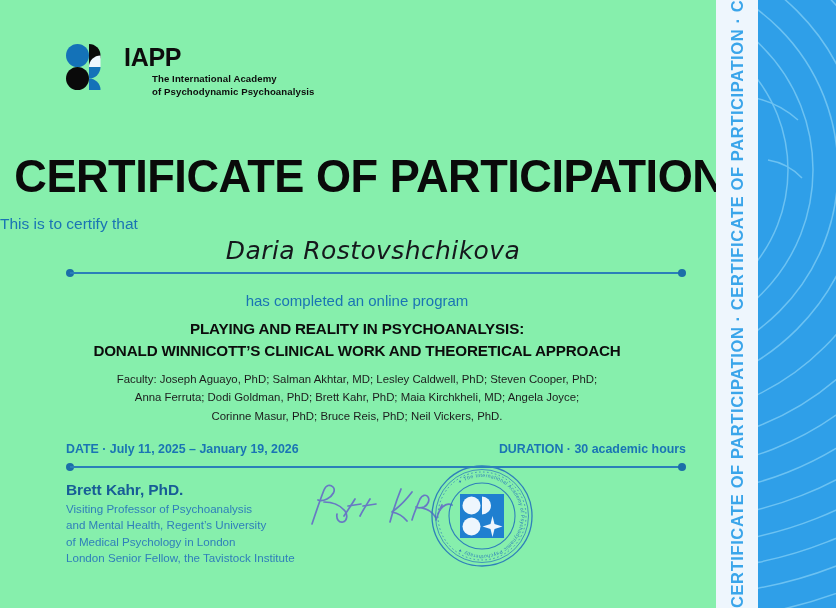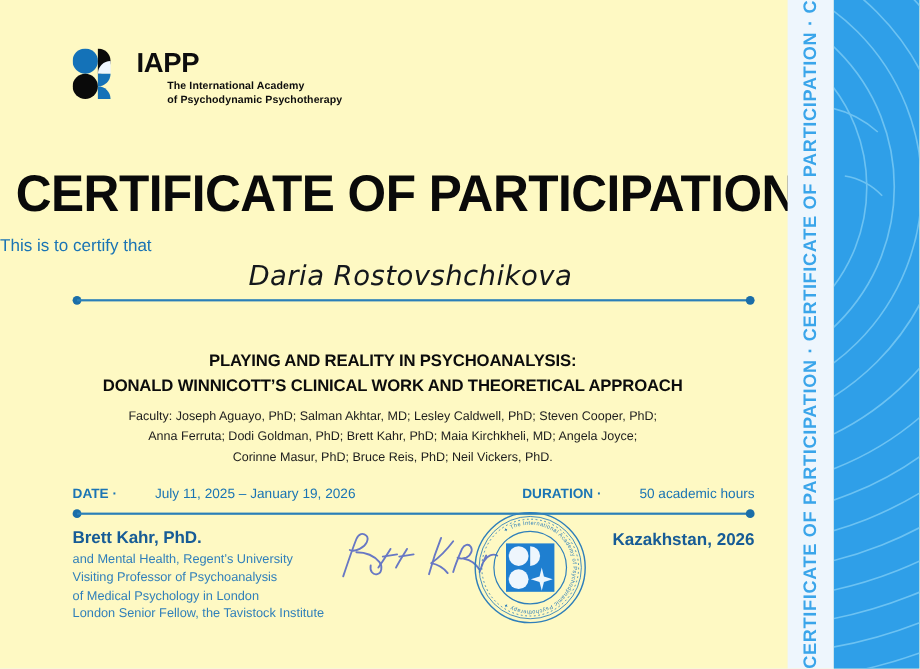--- a/index.html
+++ b/index.html
@@ -9,21 +9,21 @@
     height: 608px;
     overflow: hidden;
     background: #eef6fd;
     font-family: "Liberation Sans", sans-serif;
     position: relative;
   }
 
   #certificate {
     position: absolute;
     inset: 0;
-    background: #fef9c3;
+    background: #86efac;
   }
 
   
   .wave-panel {
     position: absolute;
     top: 0;
     right: 0;
     width: 78px;
     height: 608px;
     background: #2f9fe8;
@@ -206,21 +206,21 @@
     top: 442px;
     left: 66px;
     width: 620px;
     display: flex;
     justify-content: space-between;
     align-items: baseline;
     font-size: 12.4px;
     color: #1a74b4;
   }
   .meta .label { font-weight: bold; }
-  .meta .value { font-weight: normal; margin-left: 31px; }
+  .meta .value { font-weight: bold; }
 
   
   .signer {
     position: absolute;
     top: 481px;
     left: 66px;
     width: 280px;
   }
   .signer-name {
     font-size: 15.5px;
@@ -273,72 +273,73 @@
         <path d="M23 0 A11.5 11.5 0 0 1 34.5 11.5 A11.5 11.5 0 0 1 23 23 Z" fill="#0a0a0a"></path>
         <path d="M34.5 11.5 A11.5 11.5 0 0 0 23 23 L34.5 23 Z" fill="#eef6fd"></path>
         <circle cx="11.5" cy="34.5" r="11.5" fill="#0a0a0a"></circle>
         <path d="M23 23 L34.5 23 A11.5 11.5 0 0 1 23 34.5 Z" fill="#1472b8"></path>
         <path d="M23 34.5 A11.5 11.5 0 0 1 34.5 46 L23 46 Z" fill="#1472b8"></path>
       </svg>
       <div class="logo-text">
         <div class="logo-title">IAPP</div>
         <div class="logo-sub">
           <div>The International Academy</div>
-          <div>of Psychodynamic Psychotherapy</div>
+          <div>of Psychodynamic Psychoanalysis</div>
         </div>
       </div>
     </div>
 
     <div class="headline">CERTIFICATE OF PARTICIPATION</div>
 
     <div class="certify">This is to certify that</div>
 
     <div class="recipient">Daria Rostovshchikova</div>
 
     <div class="divider" id="divider-top">
       <div class="dot left"></div>
       <div class="rule"></div>
       <div class="dot right"></div>
     </div>
 
+    <div class="completed">has completed an online program</div>
     <div class="program">
       <span>PLAYING AND REALITY IN PSYCHOANALYSIS:</span>
       <span class="line2">DONALD WINNICOTT’S CLINICAL WORK AND THEORETICAL APPROACH</span>
     </div>
 
     <div class="faculty">
       <span>Faculty: Joseph Aguayo, PhD; Salman Akhtar, MD; Lesley Caldwell, PhD; Steven Cooper, PhD;</span>
       <span>Anna Ferruta; Dodi Goldman, PhD; Brett Kahr, PhD; Maia Kirchkheli, MD; Angela Joyce;</span>
       <span>Corinne Masur, PhD; Bruce Reis, PhD; Neil Vickers, PhD.</span>
     </div>
 
     <div class="meta">
       <div>
         <span class="label">DATE</span>
         <span class="label">·</span>
         <span class="value">July 11, 2025 – January 19, 2026</span>
       </div>
       <div>
         <span class="label">DURATION</span>
         <span class="label">·</span>
-        <span class="value">50 academic hours</span>
+        <span class="value">30 academic hours</span>
       </div>
     </div>
 
     <div class="divider" id="divider-bottom">
       <div class="dot left"></div>
       <div class="rule"></div>
       <div class="dot right"></div>
     </div>
 
     <div class="signer">
       <div class="signer-name">Brett Kahr, PhD.</div>
       <div class="signer-role">
+        <span>Visiting Professor of Psychoanalysis</span>
         <span>and Mental Health, Regent’s University</span>
-        <span>Visiting Professor of Psychoanalysis</span>
         <span>of Medical Psychology in London</span>
         <span>London Senior Fellow, the Tavistock Institute</span>
       </div>
     </div>
 
     <svg class="signature" viewBox="0 0 160 62">
       <g fill="none" stroke="#6878c4" stroke-width="1.7" stroke-linecap="round" stroke-linejoin="round">
         <path d="M12 46 C16 34 20 22 24 12 C26 7 30 6 33 9 C36 12 33 18 27 21 C23 23 20 23 18 22"></path>
         <path d="M24 24 C32 24 40 27 45 33 C48 37 47 43 43 44 C39 45 36 41 37 36"></path>
         <path d="M44 38 C48 32 52 26 55 21"></path>
@@ -367,21 +368,20 @@
       </text>
       <g>
         <rect x="32" y="32" width="44" height="44" fill="#1f7fd0"></rect>
         <circle cx="43.5" cy="43.5" r="9" fill="#eef6fd"></circle>
         <path d="M54 34.5 A9 9 0 0 1 63 43.5 A9 9 0 0 1 54 52.5 Z" fill="#eef6fd"></path>
         <circle cx="43.5" cy="64.5" r="9" fill="#eef6fd"></circle>
         <path d="M64.5 54 L66.5 62 L74.5 64.5 L66.5 67 L64.5 75 L62.5 67 L54.5 64.5 L62.5 62 Z" fill="#eef6fd"></path>
       </g>
     </svg>
 
-    <div class="location">Kazakhstan, 2026</div>
 
   </div>
 
   <div class="vstrip">
     <div class="vstrip-inner">CERTIFICATE OF PARTICIPATION · CERTIFICATE OF PARTICIPATION · CERTIFICATE OF PARTICIPATION · CERTIFICATE OF PARTICIPATION</div>
   </div>
 
   <div class="wave-panel">
     <svg width="78" height="608" viewBox="0 0 78 608">
       <g fill="none" stroke="#6cc2f2" stroke-width="1.5">

